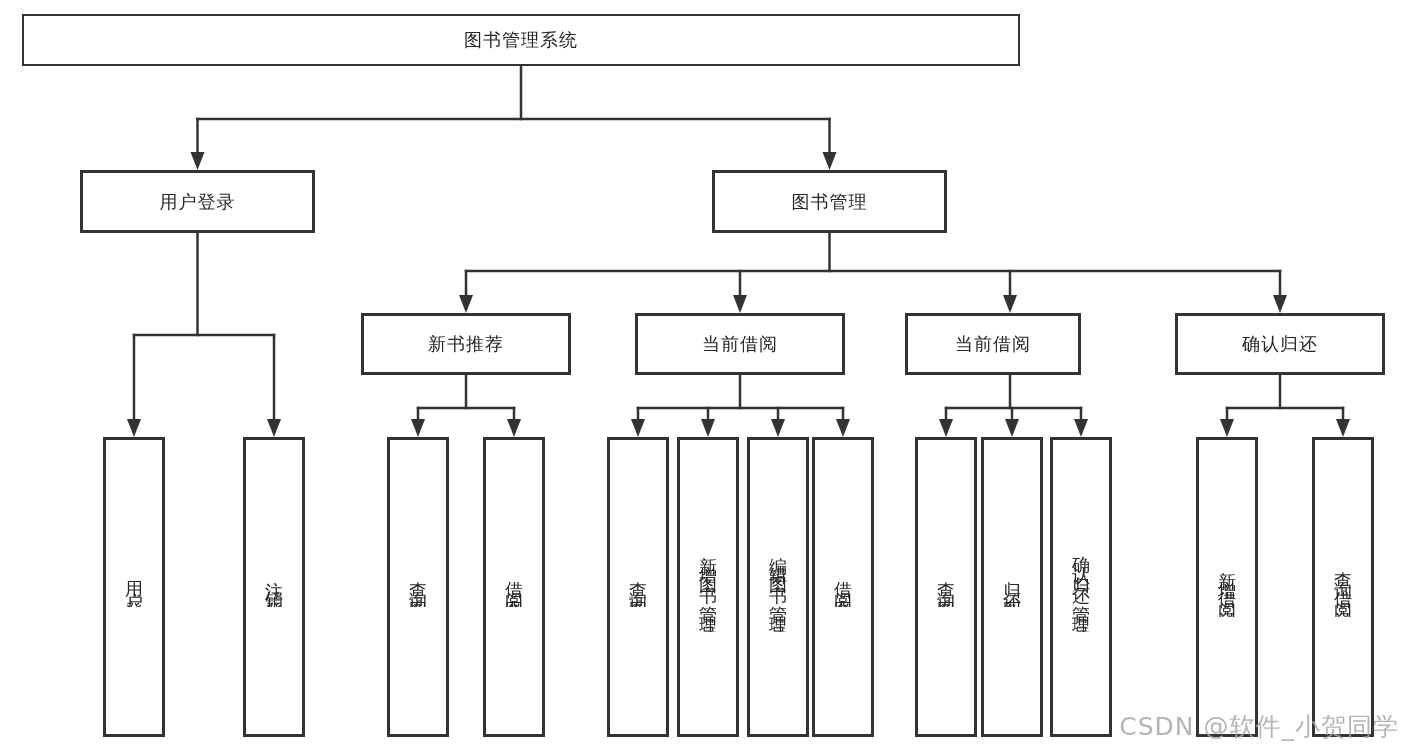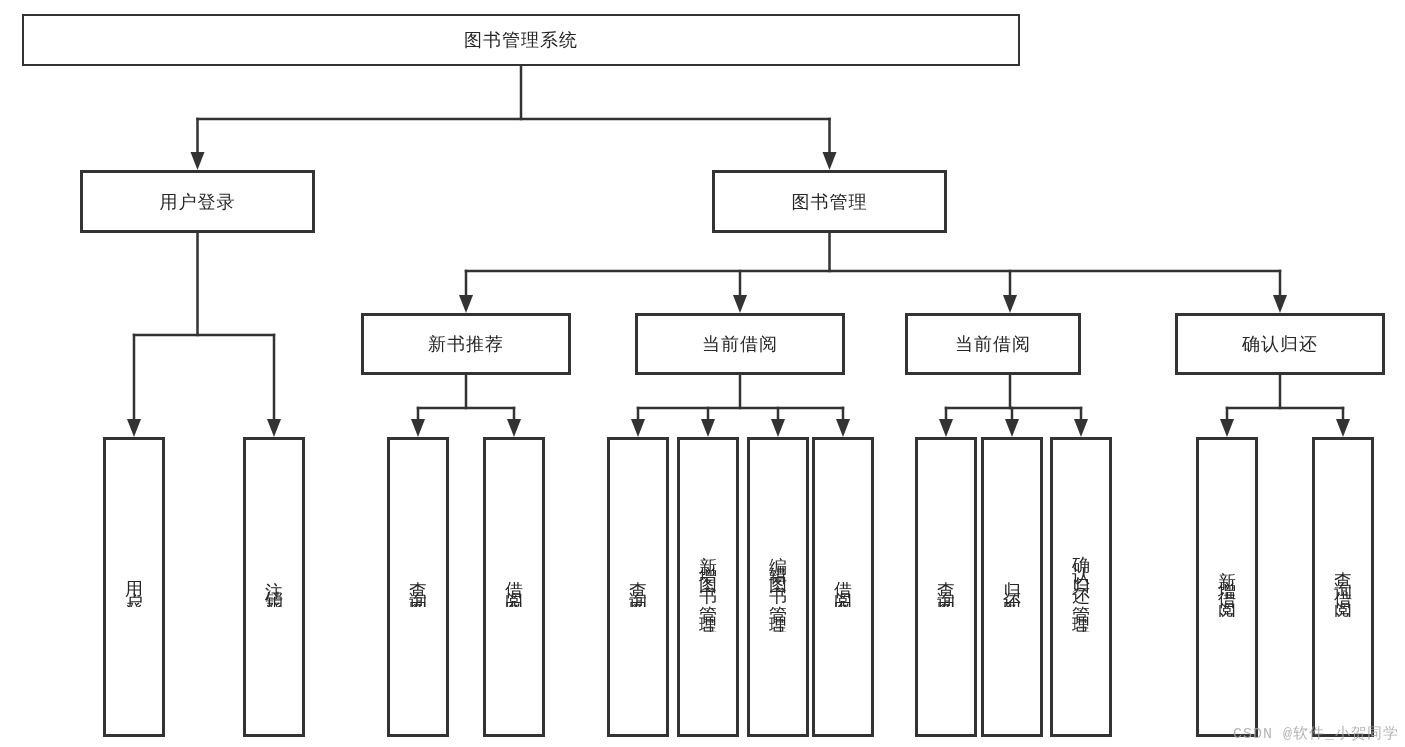--- a/index.html
+++ b/index.html
@@ -46,24 +46,23 @@
     font-size: 18px;
     max-height: 288px;
     overflow: hidden;
   }
   .watermark {
     position: absolute;
     right: 6px;
     bottom: 4px;
     z-index: 3;
     color: rgba(168, 168, 168, 0.85);
-    font-size: 15px;
+    font-size: 25px;
     letter-spacing: 1px;
     white-space: nowrap;
-    font-family: Liberation Mono, monospace;
   }
 </style>
 </head>
 <body>
 
 <div class="canvas">
 
   <svg class="wires" width="1405" height="747" viewBox="0 0 1405 747">
     <g stroke="#333333" stroke-width="2.5" fill="#333333" stroke-linecap="square">
 

